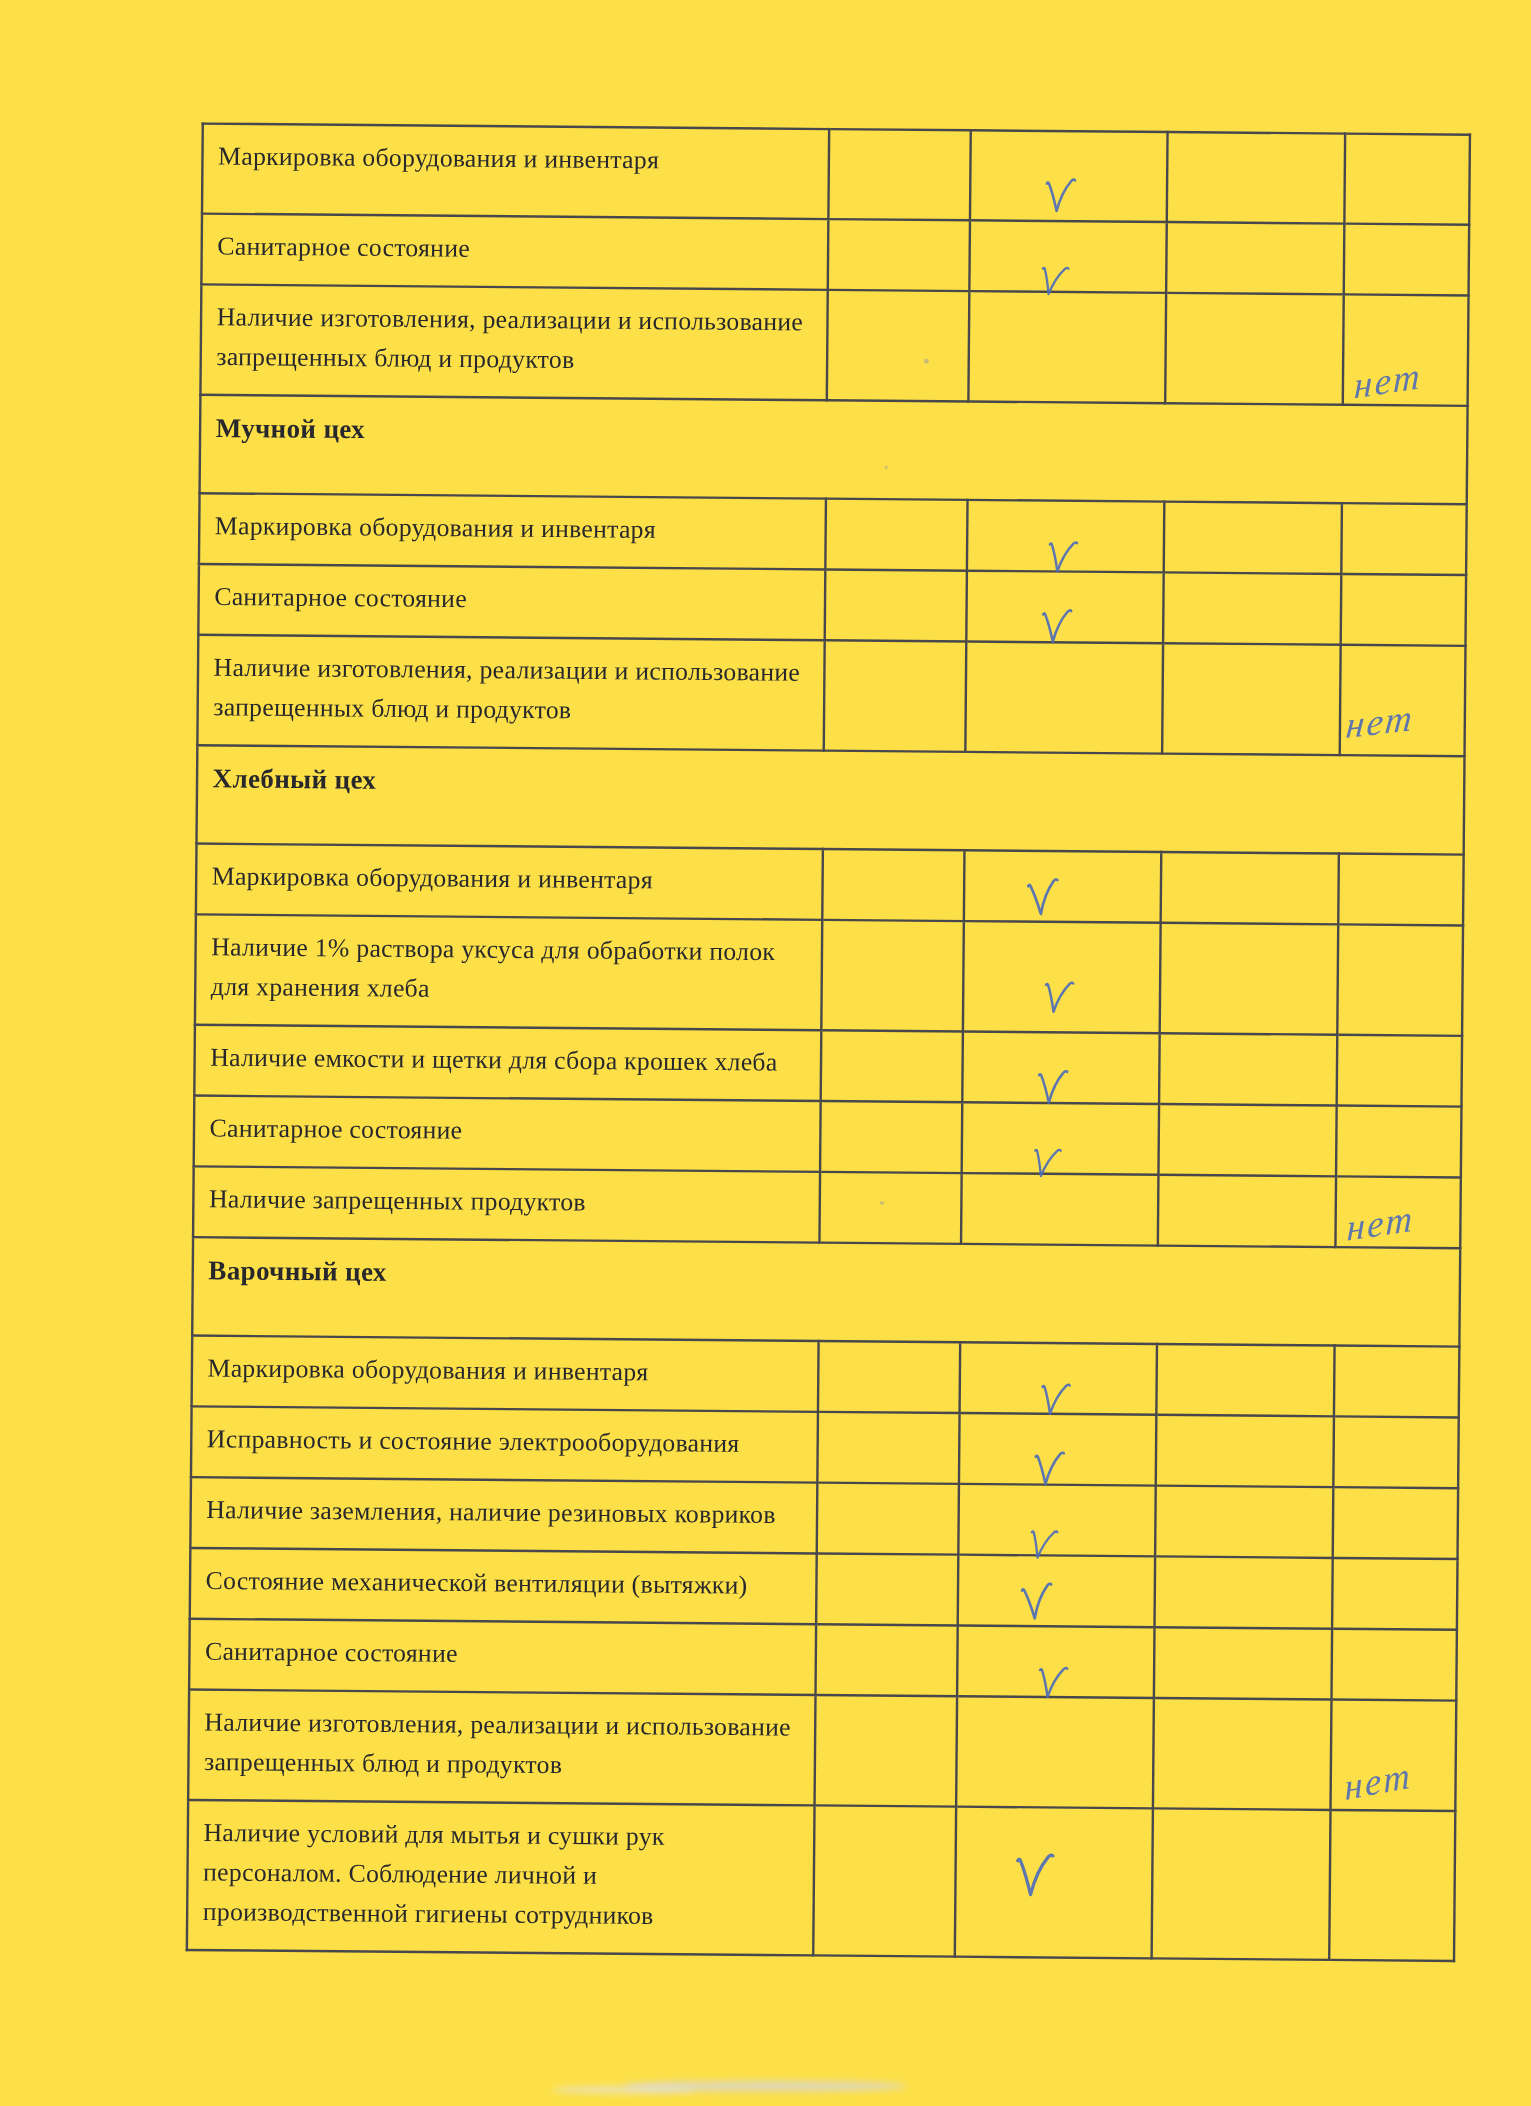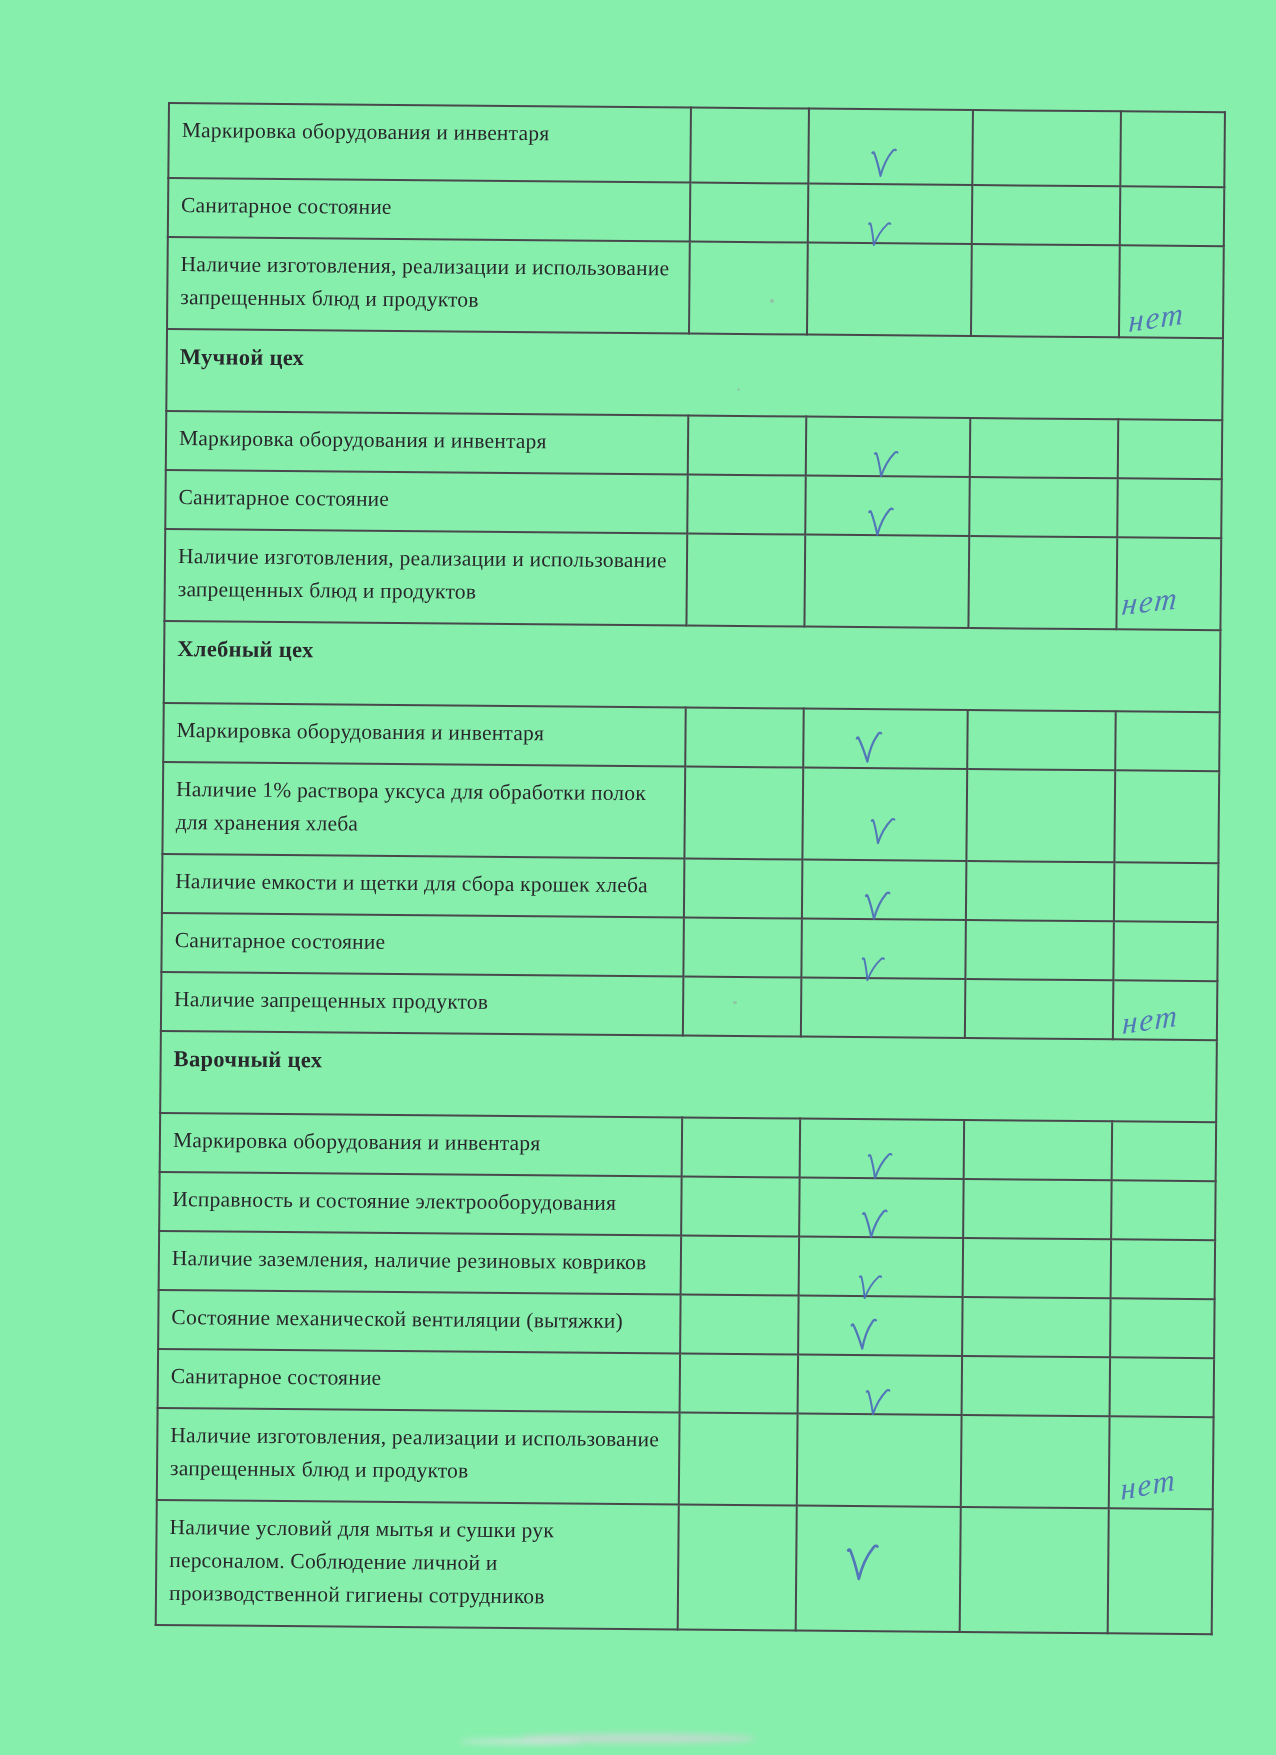--- a/index.html
+++ b/index.html
@@ -1,21 +1,21 @@
 <!DOCTYPE html>
 <html><head>
 <meta charset="utf-8">
 <style>
   html,body{margin:0;padding:0;}
   body{
     width:1276px;height:1755px;position:relative;overflow:hidden;
     background:#fdfdfb;
     font-family:"Liberation Serif", serif;
   }
-  .page{position:absolute;inset:0;background:#86efac;}
+  .page{position:absolute;inset:0;background:#fde047;}
   .table-wrap{
     position:absolute;left:168px;top:102px;width:1056px;
     transform:rotate(0.5deg);transform-origin:0 0;
   }
   table.checklist{
     width:100%;border-collapse:collapse;table-layout:fixed;
     color:#28282c;
   }
   table.checklist td{
     border:2px solid #48484c;

